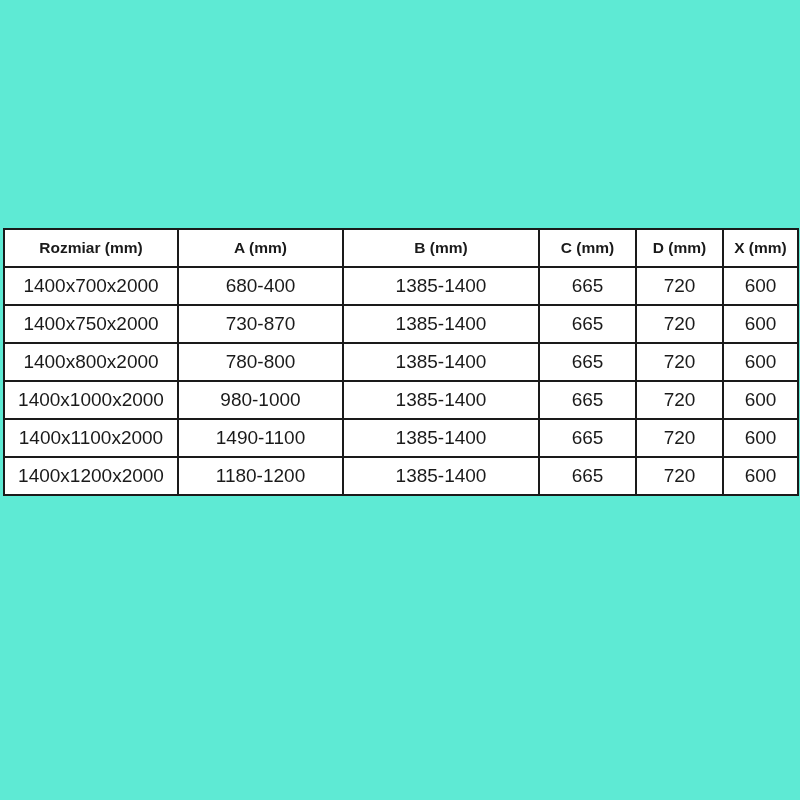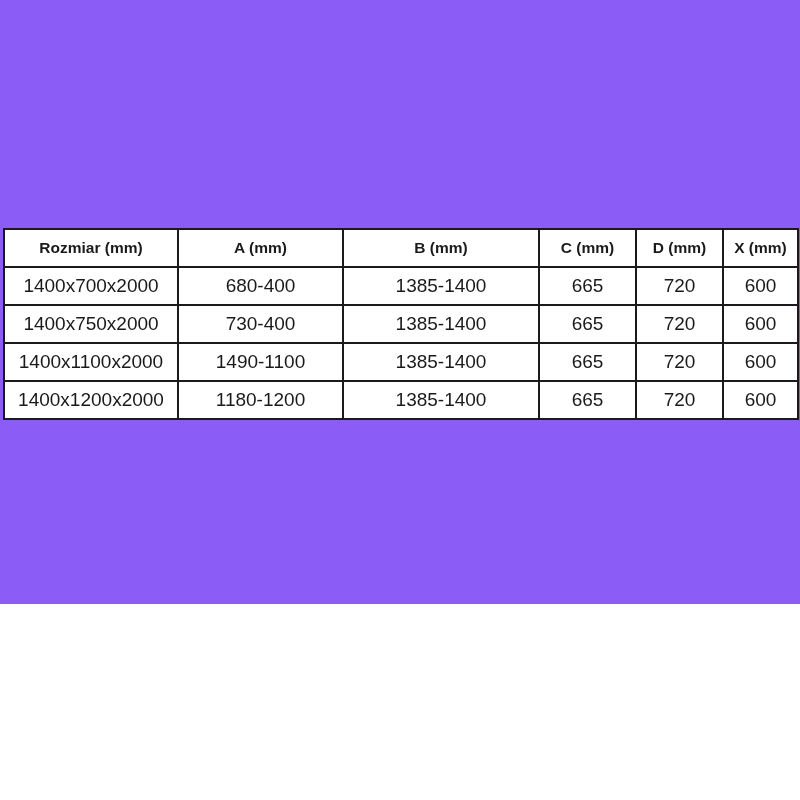--- a/index.html
+++ b/index.html
@@ -5,22 +5,22 @@
   * { margin: 0; padding: 0; box-sizing: border-box; }
   html, body {
     width: 800px;
     height: 800px;
     background: #ffffff;
     font-family: "Liberation Sans", "DejaVu Sans", sans-serif;
   }
   .page {
     position: relative;
     width: 800px;
-    height: 604px;
-    background: #8b5cf6;
+    height: 800px;
+    background: #5eead4;
     overflow: hidden;
     padding-left: 20px;
   }
   table.spec-table {
     position: absolute;
     top: 228px;
     left: 3px;
     width: 794px;
     border-collapse: collapse;
     table-layout: fixed;
@@ -76,21 +76,37 @@
       <tr>
         <td>1400x700x2000</td>
         <td>680-400</td>
         <td>1385-1400</td>
         <td>665</td>
         <td>720</td>
         <td>600</td>
       </tr>
       <tr>
         <td>1400x750x2000</td>
-        <td>730-400</td>
+        <td>730-870</td>
+        <td>1385-1400</td>
+        <td>665</td>
+        <td>720</td>
+        <td>600</td>
+      </tr>
+      <tr>
+        <td>1400x800x2000</td>
+        <td>780-800</td>
+        <td>1385-1400</td>
+        <td>665</td>
+        <td>720</td>
+        <td>600</td>
+      </tr>
+      <tr>
+        <td>1400x1000x2000</td>
+        <td>980-1000</td>
         <td>1385-1400</td>
         <td>665</td>
         <td>720</td>
         <td>600</td>
       </tr>
       <tr>
         <td>1400x1100x2000</td>
         <td>1490-1100</td>
         <td>1385-1400</td>
         <td>665</td>

